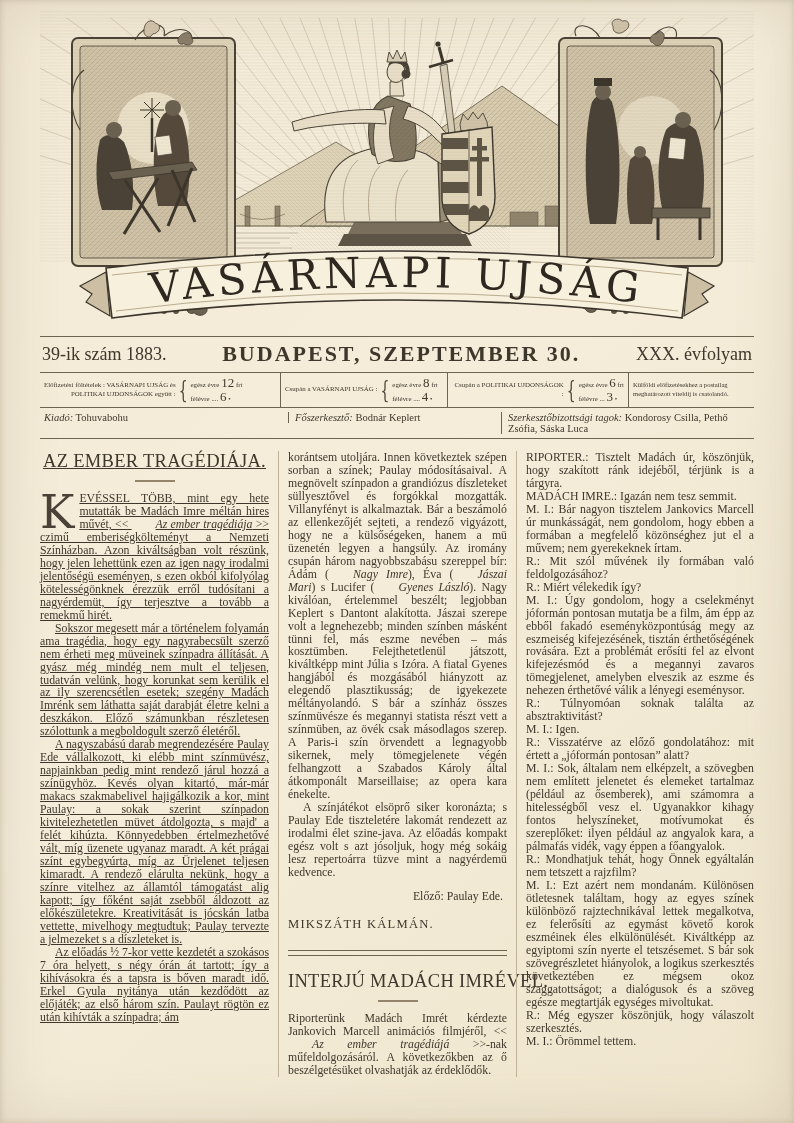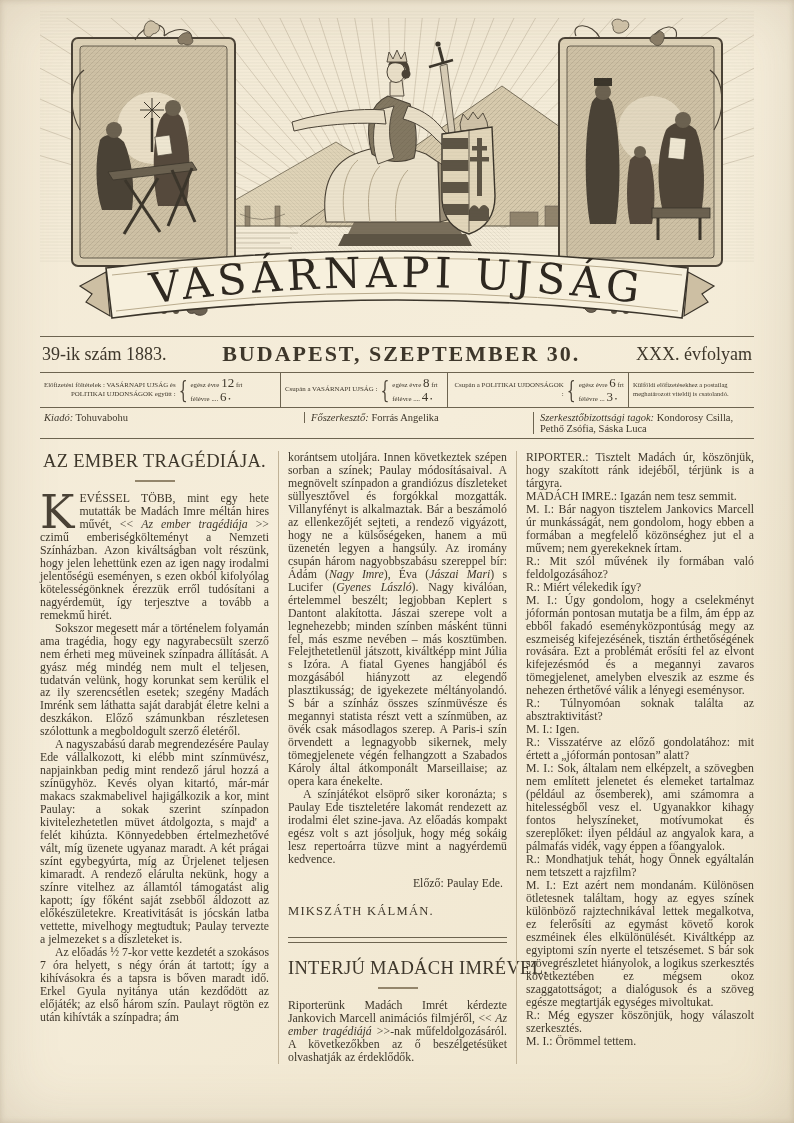--- a/index.html
+++ b/index.html
@@ -20,42 +20,42 @@
   .sub-cell{display:flex;align-items:center;padding:3px 4px;}
   .sub-cell + .sub-cell{border-left:1px solid #6d6450;}
   .sub-label{text-align:right;}
   .brace{font-size:14px;transform:scaleY(1.7);margin:0 3px;color:#4a4236;font-family:"DejaVu Serif",serif;}
   .prices{white-space:nowrap;}
   .pnum{font-size:13px;line-height:1;}
   .c1{width:232px;}.c2{width:158px;}.c3{width:172px;}.c4{flex:1;}
   .note{font-size:6.6px;}
 
   .hrowC{display:flex;border-bottom:1.4px solid #6d6450;font-size:10.5px;
-    padding:4px 2px;align-items:baseline;gap:16px;}
+    padding:4px 2px;align-items:baseline;}
   .pub-cell{padding:0 6px;}
   .pub-cell:first-child{padding-left:2px;}
   .pub-cell + .pub-cell{border-left:1px solid #6d6450;}
   .pc1{width:238px;}.pc2{width:200px;}.pc3{flex:1;}
   .pub-cell i{font-style:italic;}
 
   
   .columns{display:flex;margin-top:12px;}
   .col{width:238px;box-sizing:border-box;padding:0 9px;}
-  .col.first{padding-left:0;}
+  .col.first{padding-left:0;text-decoration:underline;}
   .col.last{padding-right:0;}
   .col + .col{border-left:1px solid #c0b297;}
   .col p{margin:0;text-align:justify;font-size:11.8px;line-height:1.1;}
   .col p.ind{text-indent:15px;}
   h1.art,h2.art{font-size:18.5px;font-weight:400;text-align:center;margin:0;letter-spacing:.3px;white-space:nowrap;}
   .title-rule{width:40px;height:2px;background:#93856b;margin:8px auto 10px auto;}
   .dropcap{float:left;font-size:46px;line-height:.78;padding:3px 5px 0 0;color:#4a4236;font-family:"DejaVu Serif",serif;}
   .source{text-align:right !important;margin-top:11px !important;padding-right:4px;}
   .byline{text-align:right;margin-top:15px !important;letter-spacing:1.2px;font-size:12.6px !important;}
   .double-rule{border-top:1.3px solid #6d6450;border-bottom:1.3px solid #6d6450;height:4px;margin:18px 0 15px 0;}
-  em{font-style:italic;}
+  em{font-style:italic;margin-left:24px;}
 
   svg text{user-select:none;}
 </style>
 </head>
 <body>
 
 <div class="page">
  <div class="inner">
 
   
@@ -327,21 +327,21 @@
     </div>
   </div>
 
   <div class="hrowC">
     <div class="pub-cell pc1">
       <i>Kiadó:</i>
       <span>Tohuvabohu</span>
     </div>
     <div class="pub-cell pc2">
       <i>Főszerkesztő:</i>
-      <span>Forrás Angelika</span>
+      <span>Bodnár Keplert</span>
     </div>
     <div class="pub-cell pc3">
       <i>Szerkesztőbizottsági tagok:</i>
       <span>Kondorosy Csilla, Pethő Zsófia, Sáska Luca</span>
     </div>
   </div>
 
   
   <div class="columns">
 

